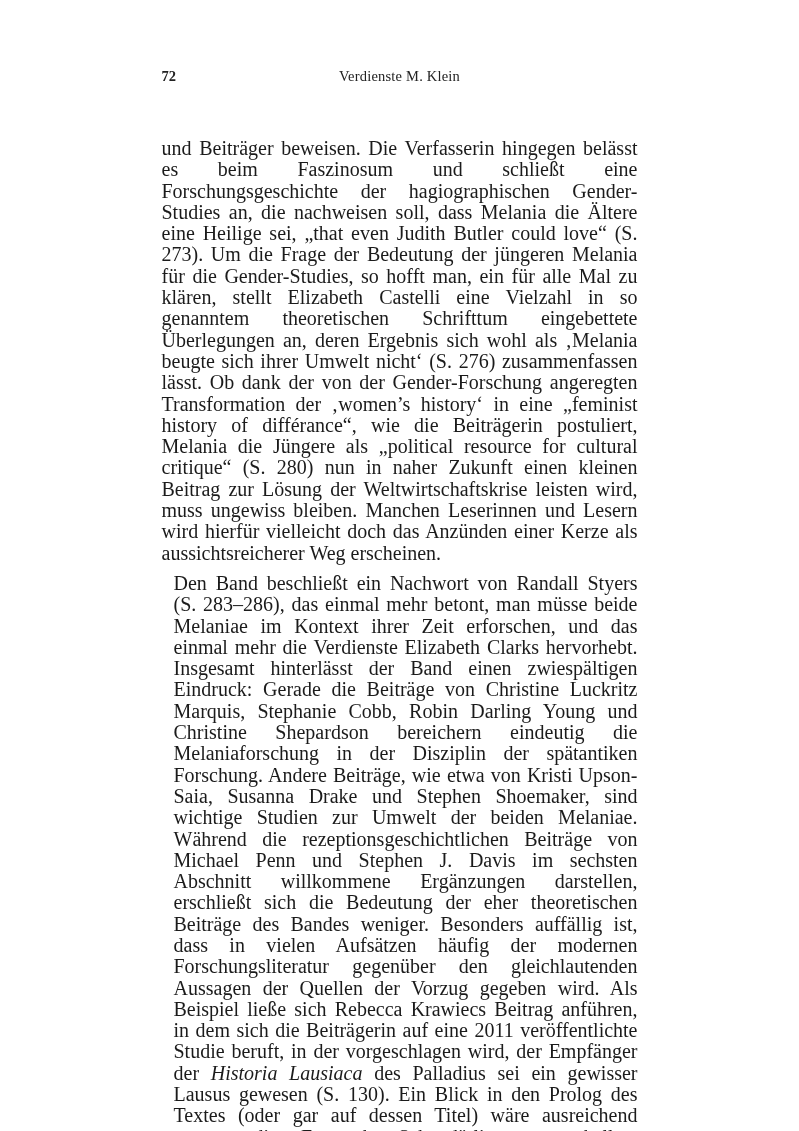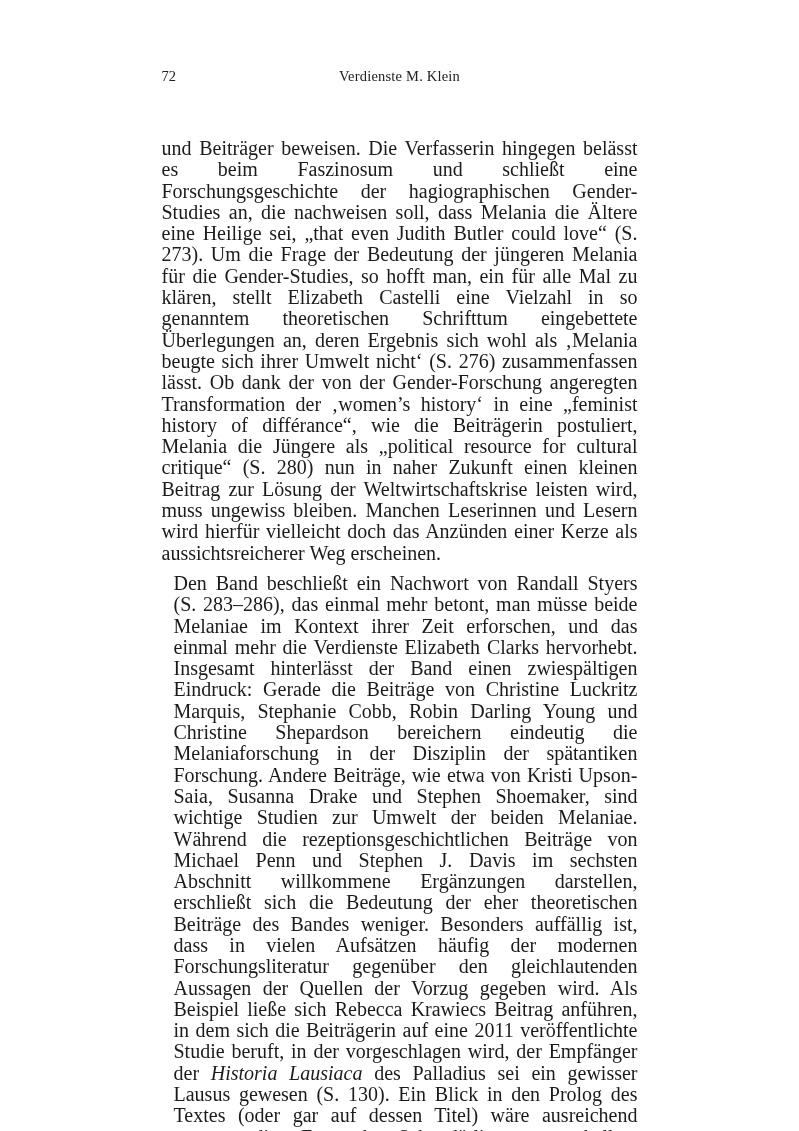--- a/index.html
+++ b/index.html
@@ -26,20 +26,21 @@
   .page-header {
     position: relative;
     height: 20px;
     font-size: 14.5px;
     color: #222222;
   }
   .page-number {
     position: absolute;
     left: 0;
     top: 0;
+    font-weight: bold;
   }
   .running-title {
     position: absolute;
     left: 50%;
     top: 0;
     transform: translateX(-50%);
     letter-spacing: 0.2px;
     white-space: nowrap;
   }
   .text-block {

